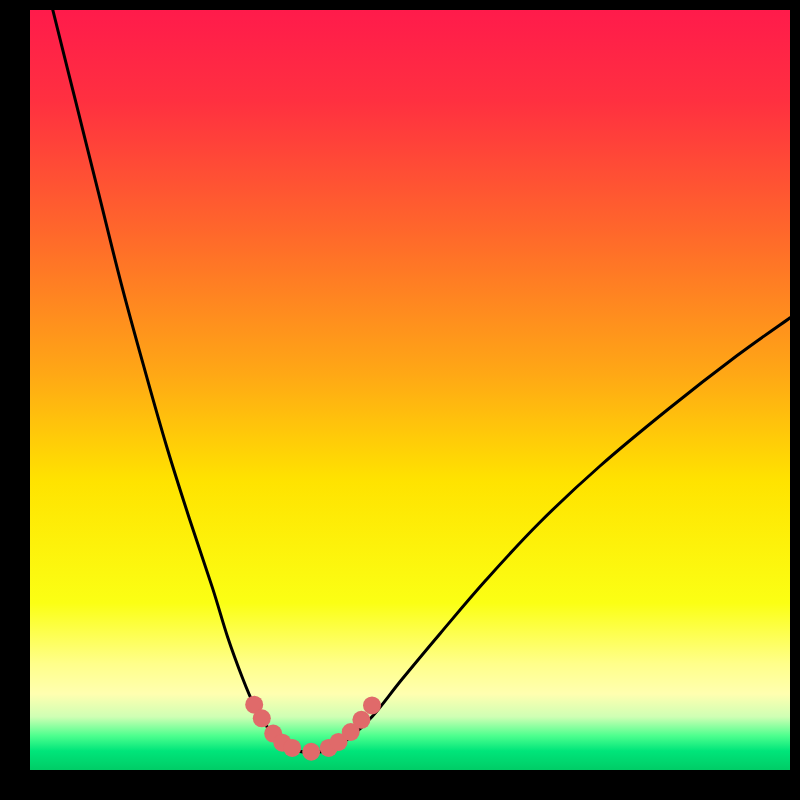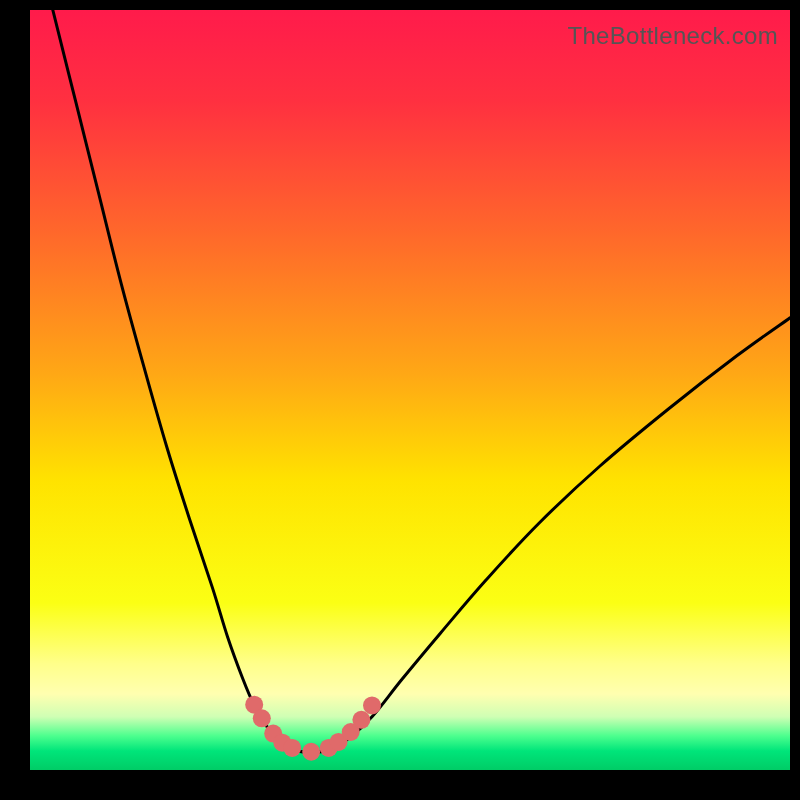--- a/index.html
+++ b/index.html
@@ -73,15 +73,14 @@
           <circle cx="252.32" cy="732.64" r="9" fill="#e06a6a"></circle>
           <circle cx="262.20" cy="737.96" r="9" fill="#e06a6a"></circle>
           <circle cx="281.20" cy="741.76" r="9" fill="#e06a6a"></circle>
           <circle cx="298.68" cy="737.96" r="9" fill="#e06a6a"></circle>
           <circle cx="308.56" cy="731.88" r="9" fill="#e06a6a"></circle>
           <circle cx="320.72" cy="722.00" r="9" fill="#e06a6a"></circle>
           <circle cx="331.36" cy="709.84" r="9" fill="#e06a6a"></circle>
           <circle cx="342.00" cy="695.40" r="9" fill="#e06a6a"></circle>
         </g>
       </svg>
-    <div class="watermark">TheBottleneck.com</div>
   </div>
 </div>
 
 </body></html>

